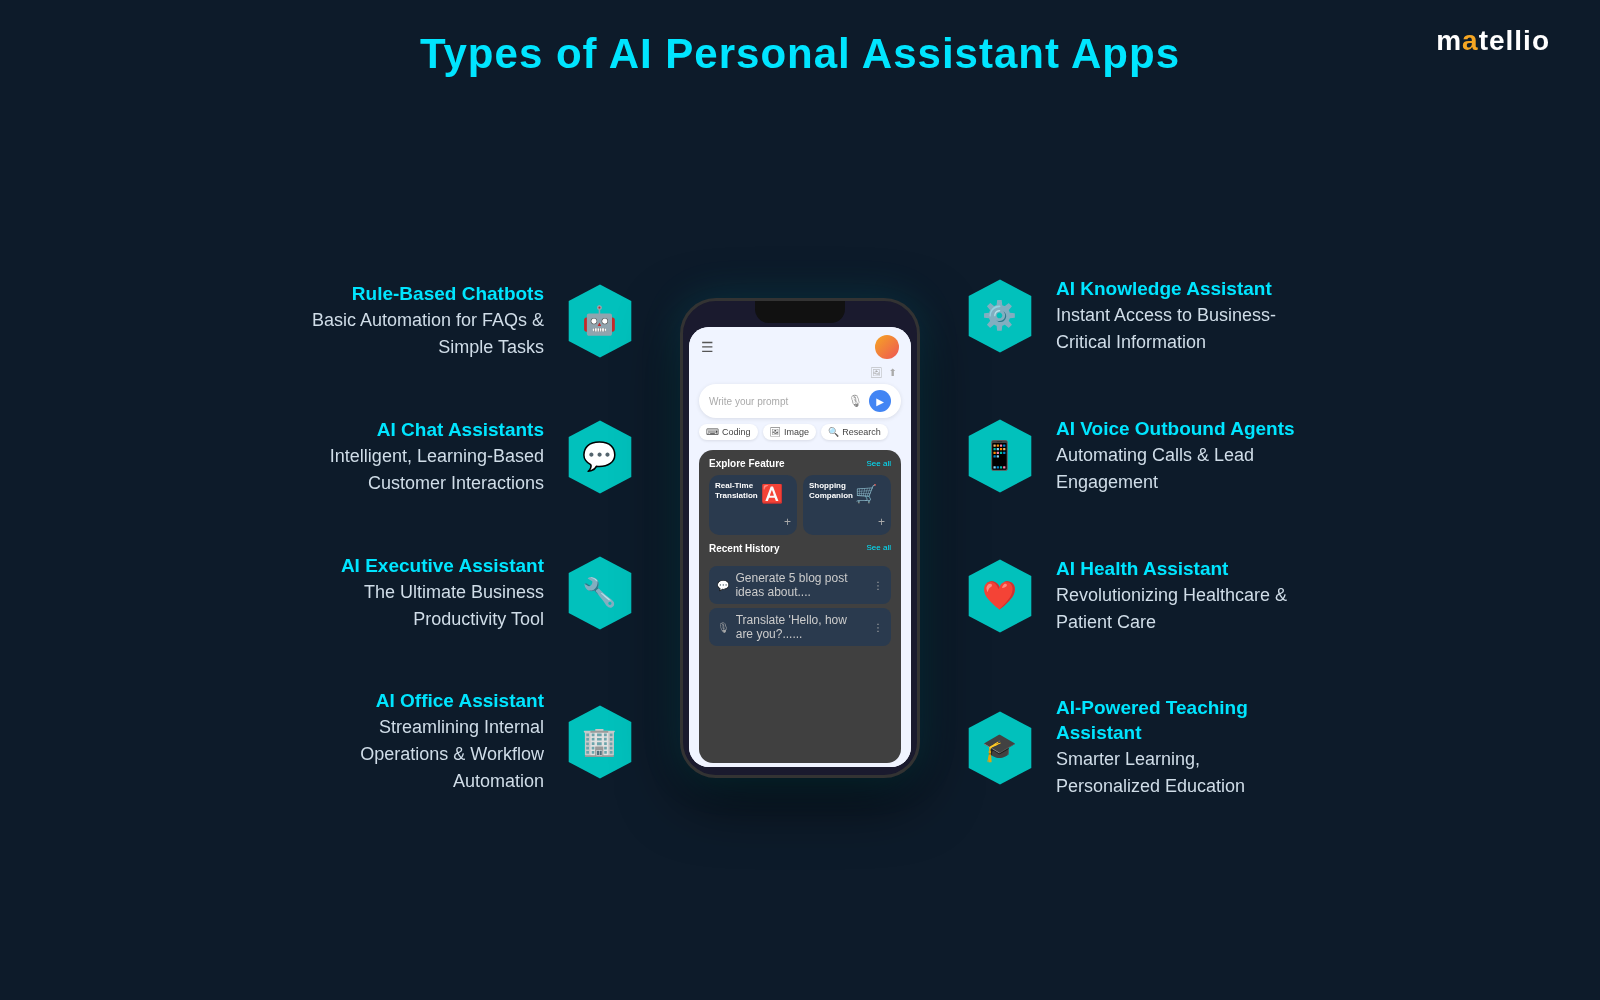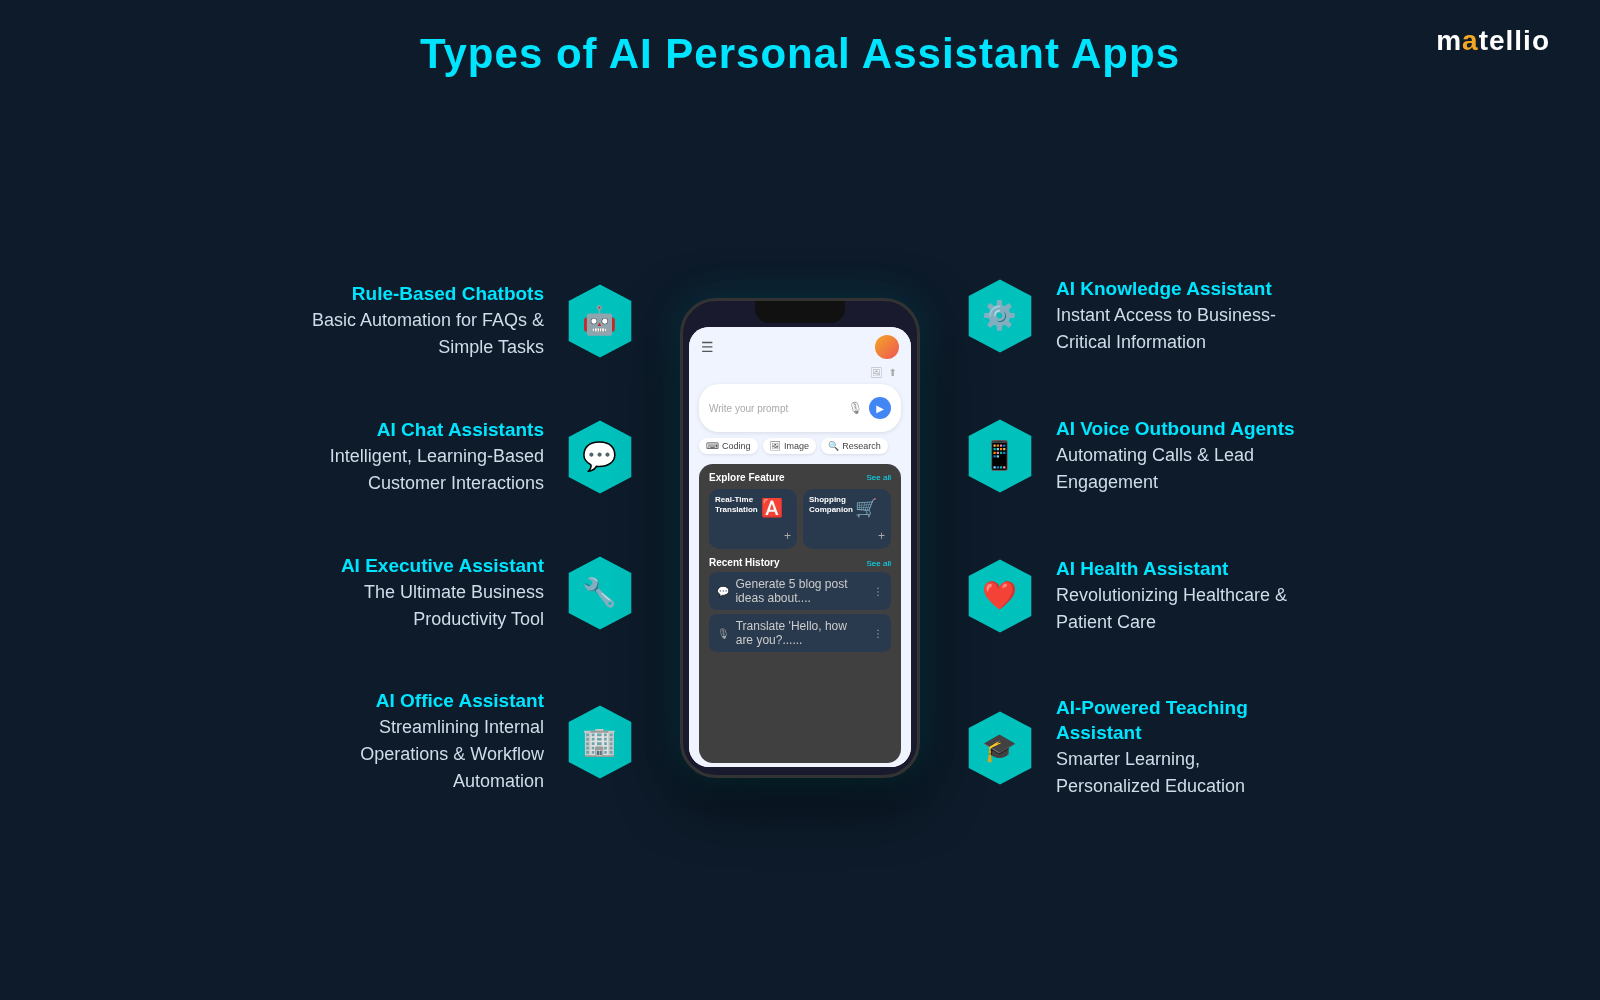--- a/index.html
+++ b/index.html
@@ -190,21 +190,21 @@
       padding-right: 4px;
     }
     .phone-img-placeholder span {
       font-size: 10px;
       color: #aaa;
     }
 
     .search-bar {
       background: #fff;
       border-radius: 20px;
-      padding: 13px 10px;
+      padding: 6px 10px;
       display: flex;
       align-items: center;
       gap: 6px;
       box-shadow: 0 1px 4px rgba(0,0,0,0.1);
     }
     .search-bar-text {
       flex: 1;
       font-size: 10px;
       color: #aaa;
     }
@@ -290,22 +290,22 @@
     }
     .feature-card-add {
       font-size: 12px;
       color: #aaa;
       align-self: flex-end;
     }
 
     .recent-header {
       display: flex;
       justify-content: space-between;
-      align-items: flex-end;
-      margin-bottom: 4px;
+      align-items: flex-start;
+      margin-bottom: 12px;
     }
     .recent-title {
       font-size: 10px;
       font-weight: 700;
       color: #fff;
     }
 
     .history-item {
       background: #2a3a4e;
       border-radius: 8px;

